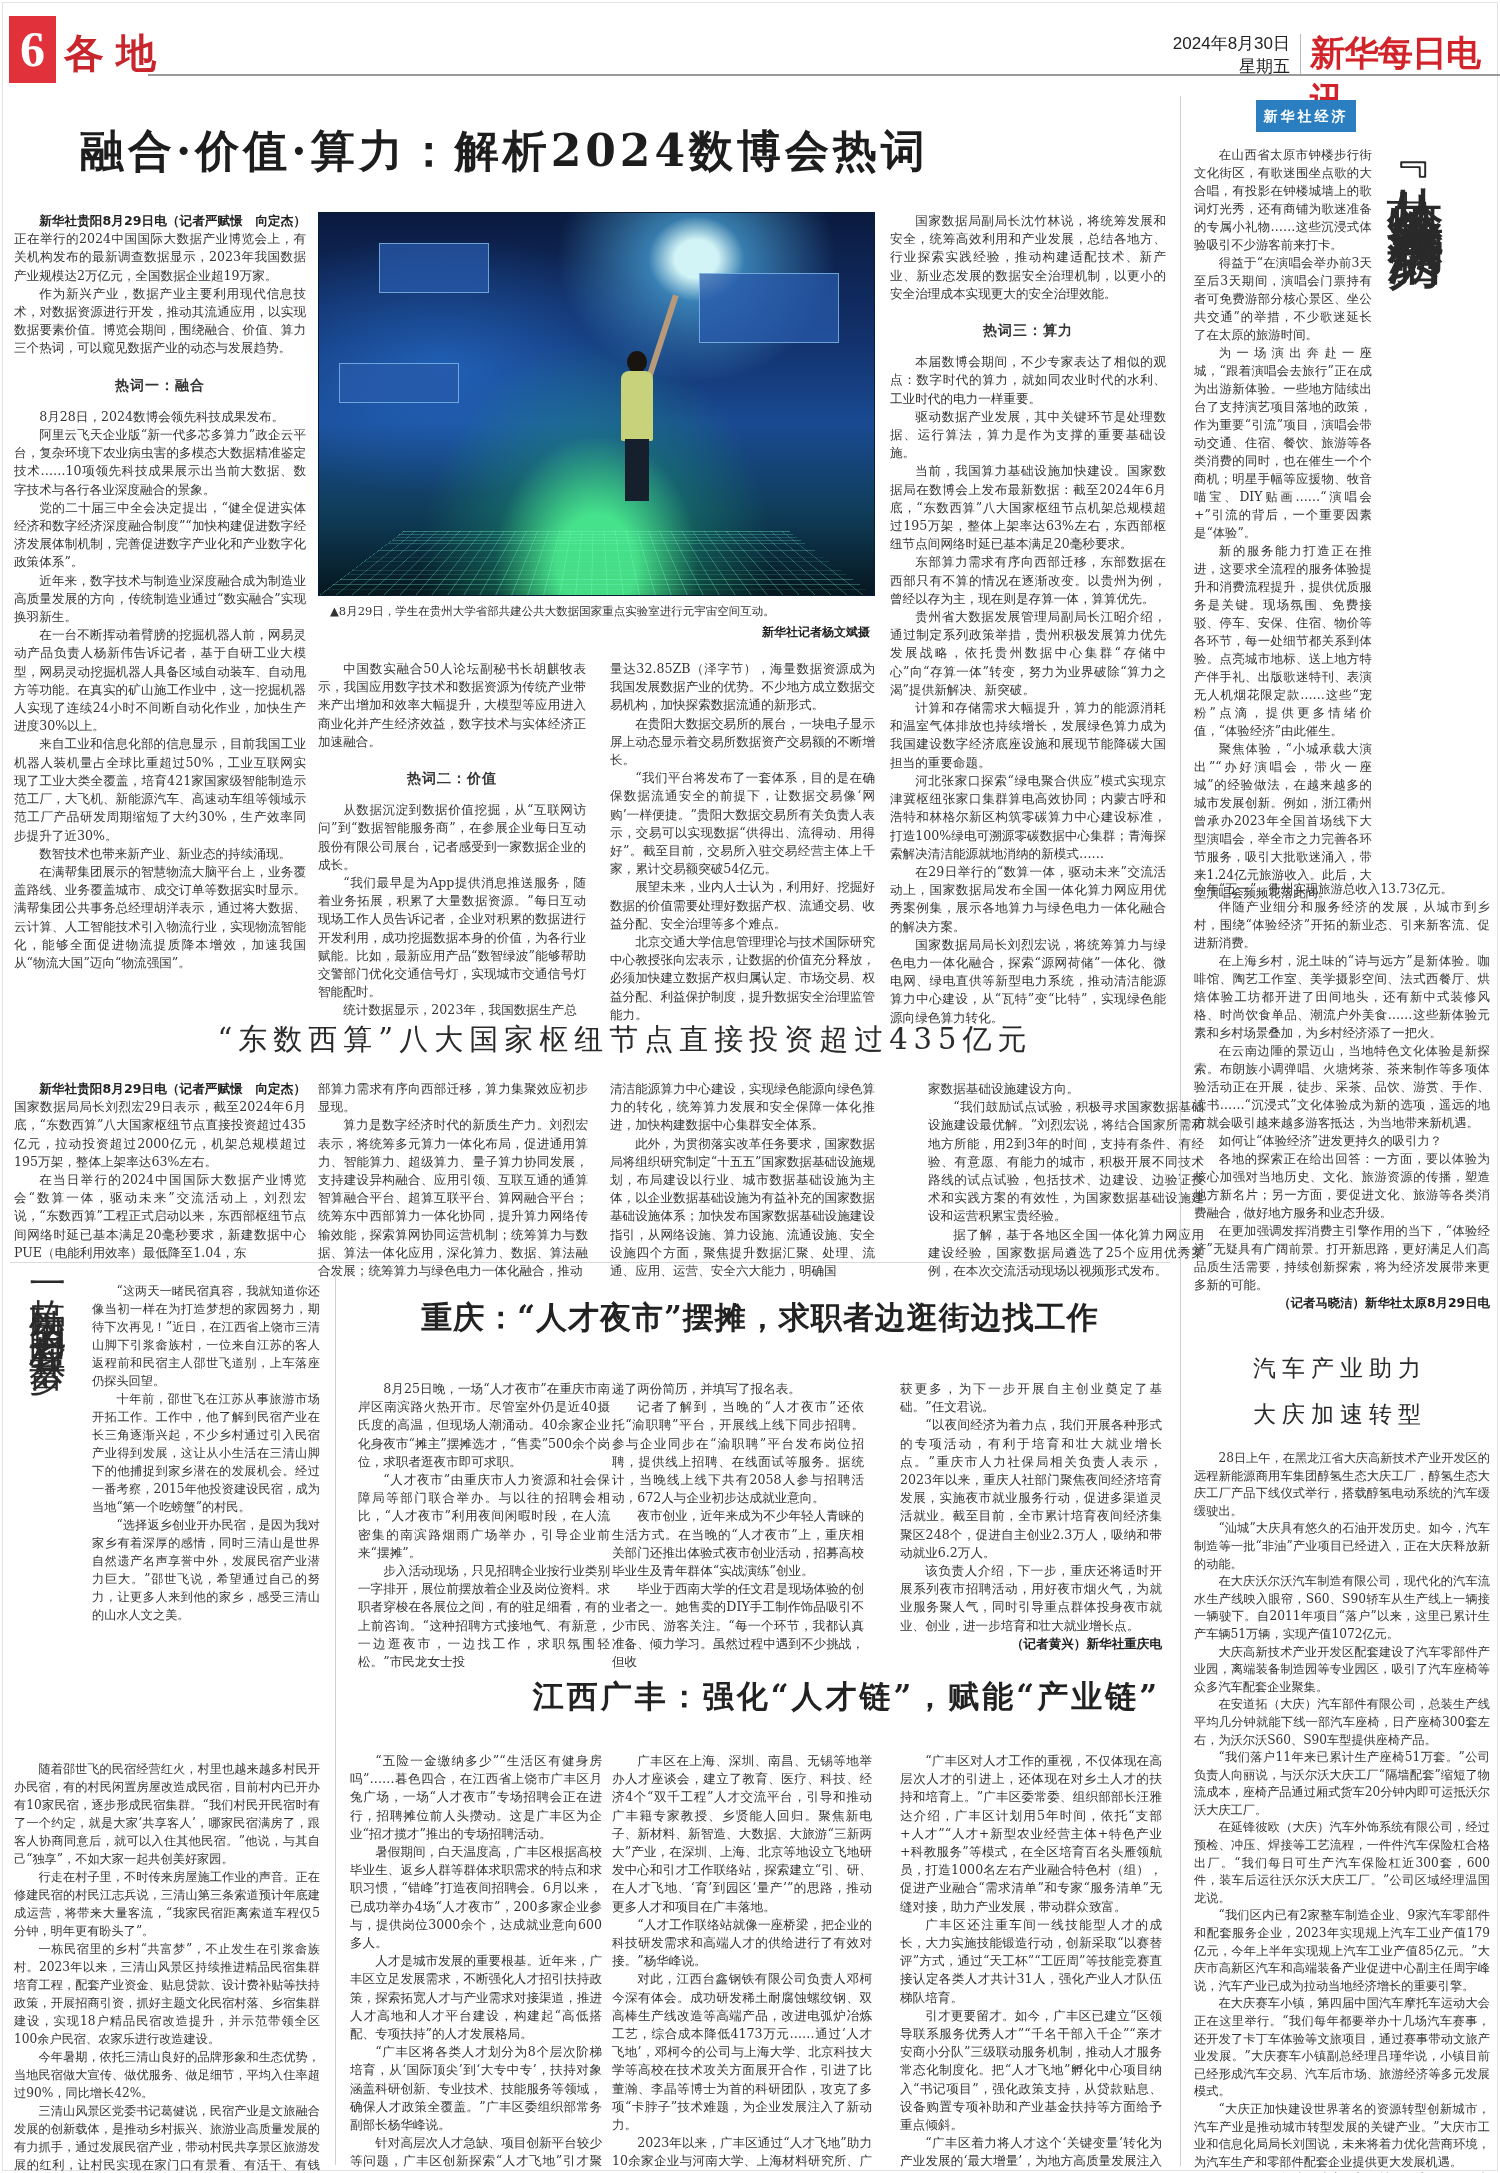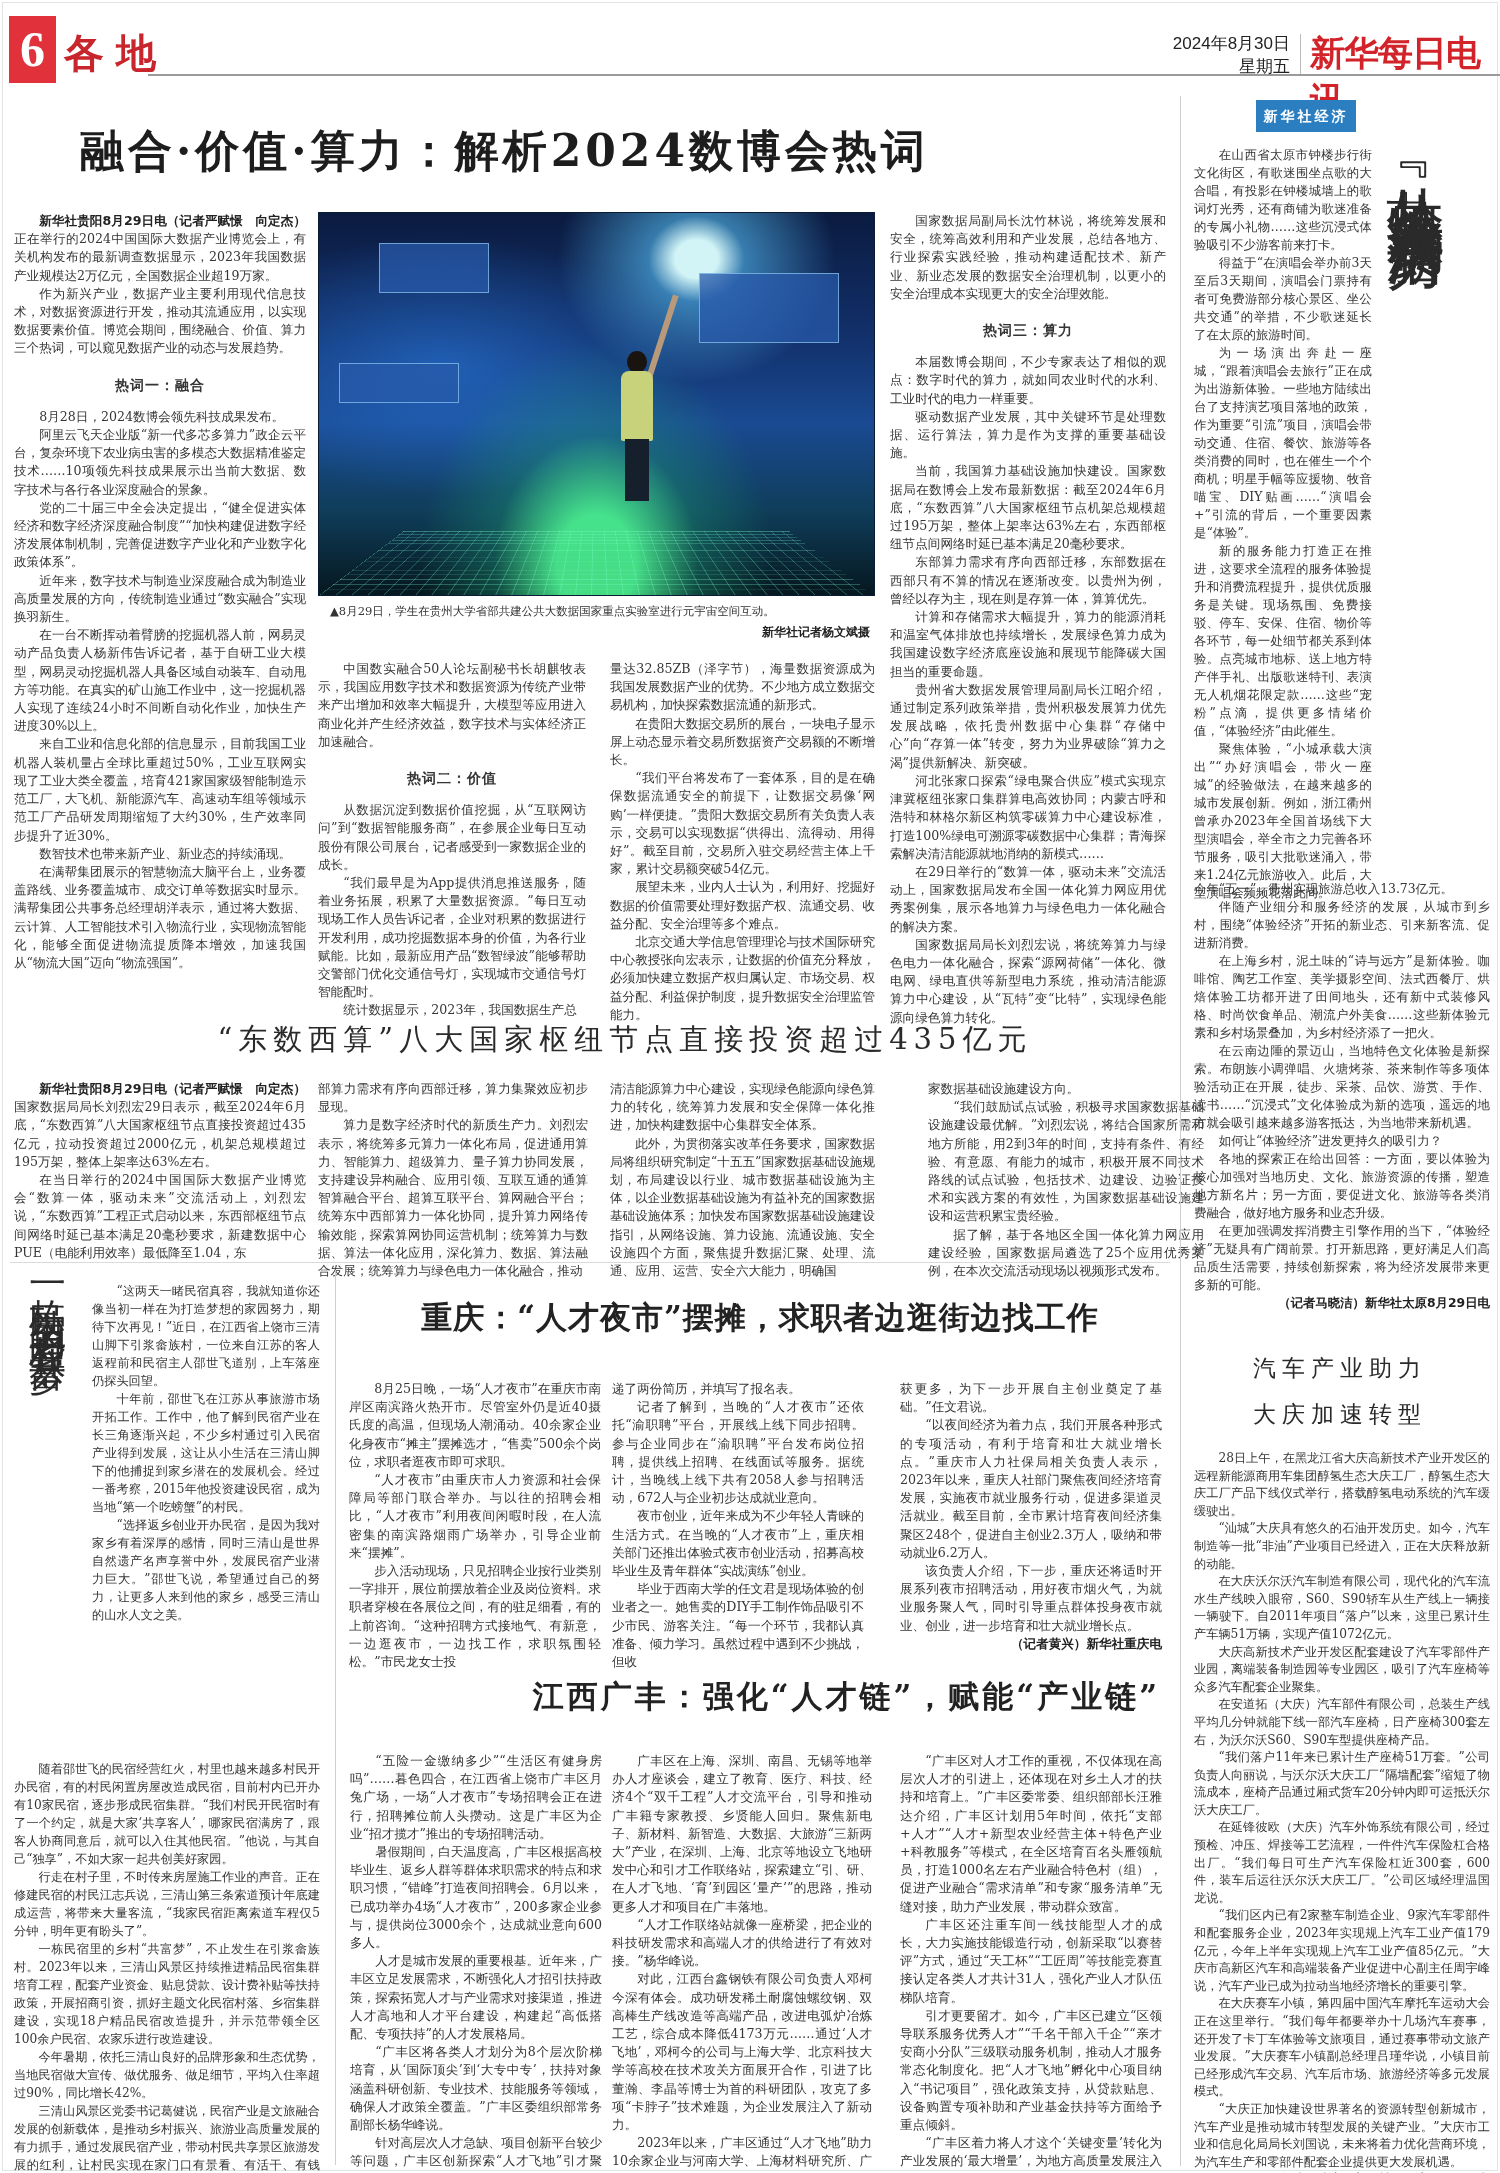--- a/index.html
+++ b/index.html
@@ -123,22 +123,22 @@
   <p>北京交通大学信息管理理论与技术国际研究中心教授张向宏表示，让数据的价值充分释放，必须加快建立数据产权归属认定、市场交易、权益分配、利益保护制度，提升数据安全治理监管能力。</p>
 </div>
 
 <div class="col" style="left:890px; top:212px; width:276px;">
   <p>国家数据局副局长沈竹林说，将统筹发展和安全，统筹高效利用和产业发展，总结各地方、行业探索实践经验，推动构建适配技术、新产业、新业态发展的数据安全治理机制，以更小的安全治理成本实现更大的安全治理效能。</p>
   <p class="subhead"><span>热词三：</span><span class="kw">算力</span></p>
   <p>本届数博会期间，不少专家表达了相似的观点：数字时代的算力，就如同农业时代的水利、工业时代的电力一样重要。</p>
   <p>驱动数据产业发展，其中关键环节是处理数据、运行算法，算力是作为支撑的重要基础设施。</p>
   <p>当前，我国算力基础设施加快建设。国家数据局在数博会上发布最新数据：截至2024年6月底，“东数西算”八大国家枢纽节点机架总规模超过195万架，整体上架率达63%左右，东西部枢纽节点间网络时延已基本满足20毫秒要求。</p>
   <p>东部算力需求有序向西部迁移，东部数据在西部只有不算的情况在逐渐改变。以贵州为例，曾经以存为主，现在则是存算一体，算算优先。</p>
+  <p>贵州省大数据发展管理局副局长江昭介绍，通过制定系列政策举措，贵州积极发展算力优先发展战略，依托贵州数据中心集群“存储中心”向“存算一体”转变，努力为业界破除“算力之渴”提供新解决、新突破。</p>
   <p>计算和存储需求大幅提升，算力的能源消耗和温室气体排放也持续增长，发展绿色算力成为我国建设数字经济底座设施和展现节能降碳大国担当的重要命题。</p>
-  <p>贵州省大数据发展管理局副局长江昭介绍，通过制定系列政策举措，贵州积极发展算力优先发展战略，依托贵州数据中心集群“存储中心”向“存算一体”转变，努力为业界破除“算力之渴”提供新解决、新突破。</p>
   <p>河北张家口探索“绿电聚合供应”模式实现京津冀枢纽张家口集群算电高效协同；内蒙古呼和浩特和林格尔新区构筑零碳算力中心建设标准，打造100%绿电可溯源零碳数据中心集群；青海探索解决清洁能源就地消纳的新模式……</p>
   <p>在29日举行的“数算一体，驱动未来”交流活动上，国家数据局发布全国一体化算力网应用优秀案例集，展示各地算力与绿色电力一体化融合的解决方案。</p>
   <p>国家数据局局长刘烈宏说，将统筹算力与绿色电力一体化融合，探索“源网荷储”一体化、微电网、绿电直供等新型电力系统，推动清洁能源算力中心建设，从“瓦特”变“比特”，实现绿色能源向绿色算力转化。</p>
 </div>
 
 <div class="abs headline-2">“东数西算”八大国家枢纽节点直接投资超过435亿元</div>
 <div class="col" style="left:14px; top:1080px; width:292px;">
   <p><span class="lead">新华社贵阳8月29日电（记者严赋憬　向定杰）</span><span>国家数据局局长刘烈宏29日表示，截至2024年6月底，“东数西算”八大国家枢纽节点直接投资超过435亿元，拉动投资超过2000亿元，机架总规模超过195万架，整体上架率达63%左右。</span></p>
   <p>在当日举行的2024中国国际大数据产业博览会“数算一体，驱动未来”交流活动上，刘烈宏说，“东数西算”工程正式启动以来，东西部枢纽节点间网络时延已基本满足20毫秒要求，新建数据中心PUE（电能利用效率）最低降至1.04，东</p>
 </div>
@@ -169,21 +169,21 @@
   <p>行走在村子里，不时传来房屋施工作业的声音。正在修建民宿的村民江志兵说，三清山第三条索道预计年底建成运营，将带来大量客流，“我家民宿距离索道车程仅5分钟，明年更有盼头了”。</p>
   <p>一栋民宿里的乡村“共富梦”，不止发生在引浆畲族村。2023年以来，三清山风景区持续推进精品民宿集群培育工程，配套产业资金、贴息贷款、设计费补贴等扶持政策，开展招商引资，抓好主题文化民宿村落、乡宿集群建设，实现18户精品民宿改造提升，并示范带领全区100余户民宿、农家乐进行改造建设。</p>
   <p>今年暑期，依托三清山良好的品牌形象和生态优势，当地民宿做大宣传、做优服务、做足细节，平均入住率超过90%，同比增长42%。</p>
   <p>三清山风景区党委书记葛健说，民宿产业是文旅融合发展的创新载体，是推动乡村振兴、旅游业高质量发展的有力抓手，通过发展民宿产业，带动村民共享景区旅游发展的红利，让村民实现在家门口有景看、有活干、有钱赚、有奔头。</p>
 
 </div>
 
 <div class="vrule" style="left:335px; top:1270px; height:895px;"></div>
 
 <div class="abs headline-3">重庆：“人才夜市”摆摊，求职者边逛街边找工作</div>
-<div class="col" style="left:349px; top:1380px; width:252px;">
+<div class="col" style="left:358px; top:1380px; width:252px;">
   <p>8月25日晚，一场“人才夜市”在重庆市南岸区南滨路火热开市。尽管室外仍是近40摄氏度的高温，但现场人潮涌动。40余家企业化身夜市“摊主”摆摊选才，“售卖”500余个岗位，求职者逛夜市即可求职。</p>
   <p>“人才夜市”由重庆市人力资源和社会保障局等部门联合举办。与以往的招聘会相比，“人才夜市”利用夜间闲暇时段，在人流密集的南滨路烟雨广场举办，引导企业前来“摆摊”。</p>
   <p>步入活动现场，只见招聘企业按行业类别一字排开，展位前摆放着企业及岗位资料。求职者穿梭在各展位之间，有的驻足细看，有的上前咨询。“这种招聘方式接地气、有新意，一边逛夜市，一边找工作，求职氛围轻松。”市民龙女士投</p>
 </div>
 <div class="col" style="left:612px; top:1380px; width:252px;">
   <p class="noindent">递了两份简历，并填写了报名表。</p>
   <p>记者了解到，当晚的“人才夜市”还依托“渝职聘”平台，开展线上线下同步招聘。参与企业同步在“渝职聘”平台发布岗位招聘，提供线上招聘、在线面试等服务。据统计，当晚线上线下共有2058人参与招聘活动，672人与企业初步达成就业意向。</p>
   <p>夜市创业，近年来成为不少年轻人青睐的生活方式。在当晚的“人才夜市”上，重庆相关部门还推出体验式夜市创业活动，招募高校毕业生及青年群体“实战演练”创业。</p>
   <p>毕业于西南大学的任文君是现场体验的创业者之一。她售卖的DIY手工制作饰品吸引不少市民、游客关注。“每一个环节，我都认真准备、倾力学习。虽然过程中遇到不少挑战，但收</p>
 </div>

